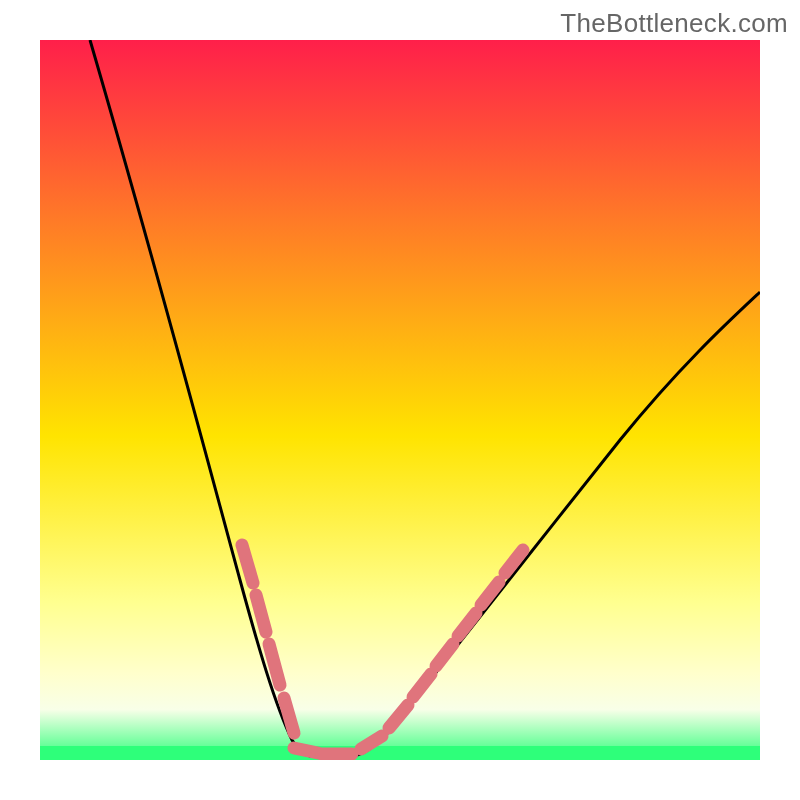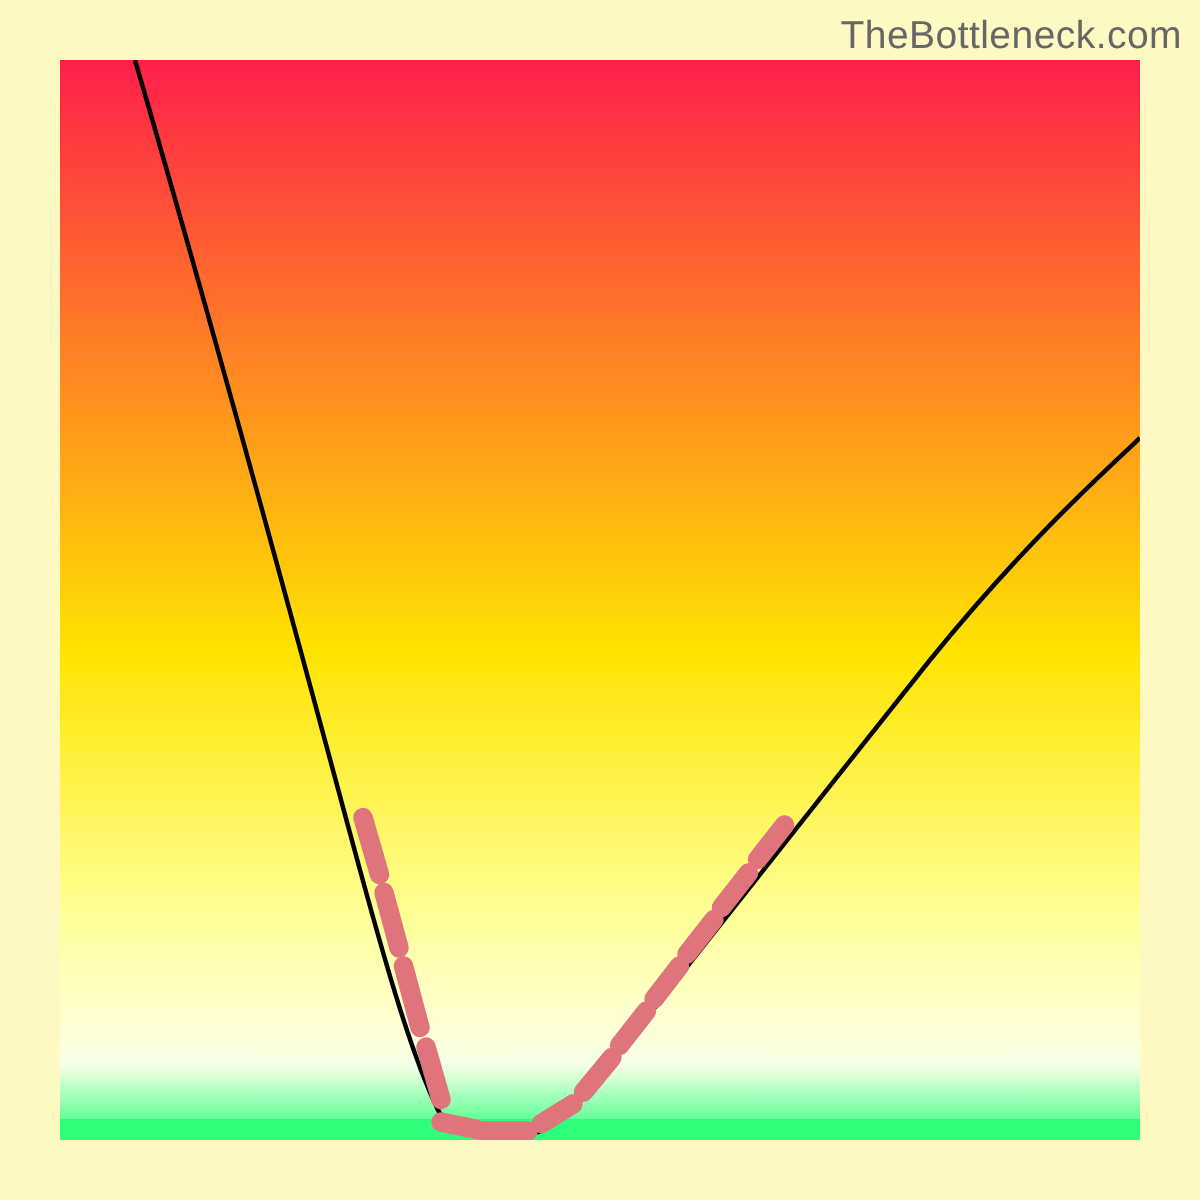--- a/index.html
+++ b/index.html
@@ -7,21 +7,21 @@
     padding: 0;
     background: #000;
     width: 800px;
     height: 800px;
     overflow: hidden;
     font-family: Arial, Helvetica, sans-serif;
   }
   .frame {
     width: 800px;
     height: 800px;
-    background: #fef9c3;
+    background: #ffffff;
     position: relative;
   }
   .plot-area {
     position: absolute;
     left: 40px;
     top: 40px;
     width: 720px;
     height: 720px;
   }
   .watermark {

